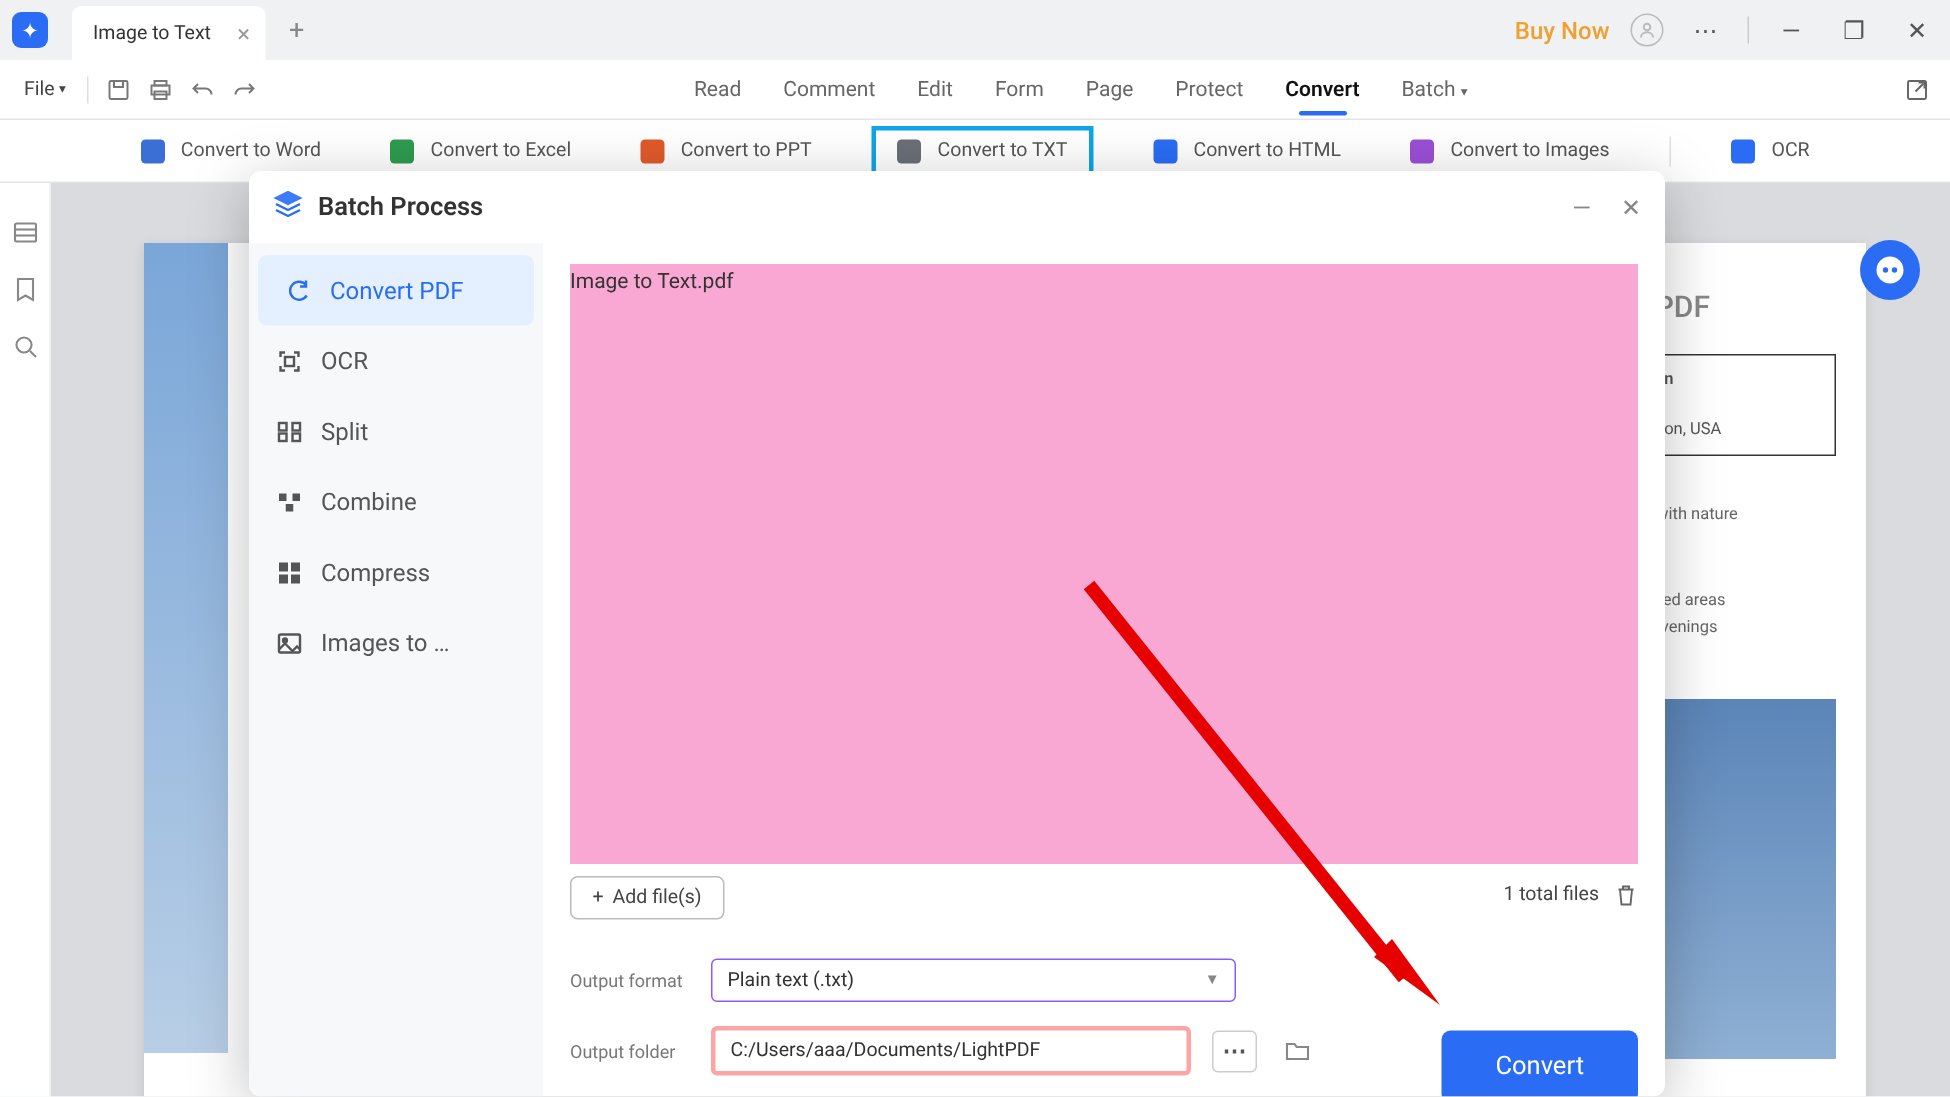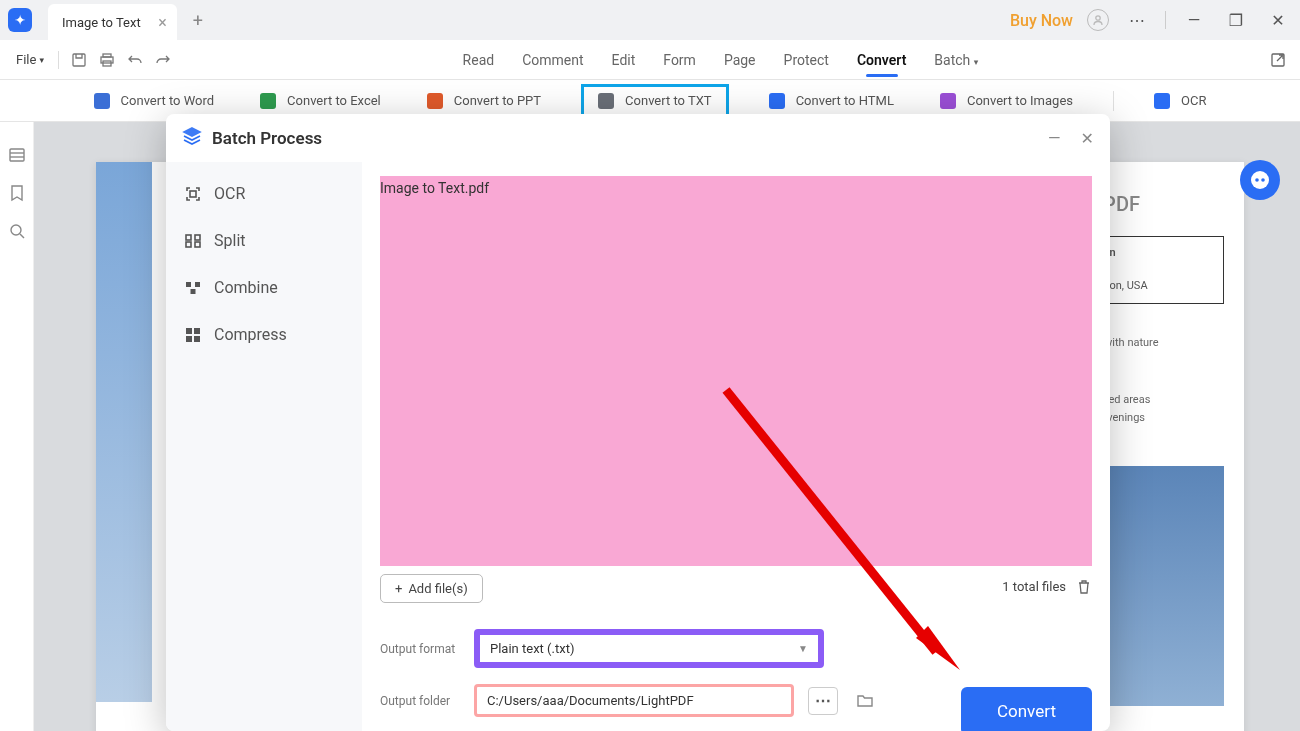--- a/index.html
+++ b/index.html
@@ -72,21 +72,21 @@
 .side-ico { width:18px; height:18px; }
 .dlg-main { flex:1; display:flex; flex-direction:column; padding:14px 18px; position:relative; }
 .file-list { flex:1; background:#f9a8d4; }
 .file-row { font-size:14px; color:#333; padding:4px 0; }
 .list-footer { display:flex; align-items:center; justify-content:space-between; margin-top:8px; }
 .add-btn { border:1px solid #bbb; border-radius:5px; padding:6px 14px; font-size:13px; color:#444; background:#fff; display:flex; align-items:center; gap:6px; cursor:pointer; }
 .total { font-size:13px; color:#444; display:flex; gap:10px; }
 .form-area { margin-top:26px; display:flex; flex-direction:column; gap:16px; }
 .form-row { display:flex; align-items:center; gap:14px; }
 .form-label { width:80px; font-size:12px; color:#777; }
-.select { flex:0 0 350px; border:6px solid #8b5cf6; border-radius:4px; padding:6px 10px; font-size:13px; color:#333; display:flex; align-items:center; justify-content:space-between; cursor:pointer; background:#fff; }
+.select { flex:0 0 350px; border:1px solid #8b5cf6; border-radius:4px; padding:6px 10px; font-size:13px; color:#333; display:flex; align-items:center; justify-content:space-between; cursor:pointer; background:#fff; }
 .select-caret { color:#888; font-size:10px; }
 .path-input { flex:0 0 320px; border:3px solid #fca5a5; border-radius:4px; padding:6px 10px; font-size:13px; color:#333; background:#fff; }
 .ellipsis-btn { border:1px solid #ccc; border-radius:4px; width:30px; height:28px; display:flex; align-items:center; justify-content:center; cursor:pointer; font-weight:bold; color:#555; }
 .folder-btn { width:26px; height:26px; display:flex; align-items:center; justify-content:center; color:#888; cursor:pointer; }
 .convert-btn { position:absolute; right:18px; bottom:-4px; background:#2a6df4; color:#fff; border:none; border-radius:6px; padding:14px 36px; font-size:17px; cursor:pointer; }
 
 
 .arrow { position:absolute; left:716px; top:380px; width:250px; height:300px; pointer-events:none; }
 </style>
 </head>
@@ -246,20 +246,26 @@
           </svg></span>
       <span>Batch Process</span>
     </div>
     <div class="dlg-ctrl">
       <span>—</span>
       <span>✕</span>
     </div>
   </div>
   <div class="dlg-body">
     <div class="dlg-side">
+      <div class="side-item active">
+          <span class="side-ico"><svg width="18" height="18" viewBox="0 0 18 18" fill="none" stroke="currentColor" stroke-width="1.6">
+              <path d="M14 5a6 6 0 10.5 7M14 2v4h-4"></path>
+            </svg></span>
+          <span>Convert PDF</span>
+        </div>
       <div class="side-item">
           <span class="side-ico"><svg width="18" height="18" viewBox="0 0 18 18" fill="none" stroke="currentColor" stroke-width="1.6">
               <path d="M3 6V3h3M15 6V3h-3M3 12v3h3M15 12v3h-3"></path>
               <rect x="6" y="6" width="6" height="6"></rect>
             </svg></span>
           <span>OCR</span>
         </div>
       <div class="side-item">
           <span class="side-ico"><svg width="18" height="18" viewBox="0 0 18 18" fill="none" stroke="currentColor" stroke-width="1.6">
               <rect x="2" y="3" width="5" height="5"></rect>
@@ -278,20 +284,28 @@
           <span>Combine</span>
         </div>
       <div class="side-item">
           <span class="side-ico"><svg width="18" height="18" viewBox="0 0 18 18" fill="currentColor">
               <rect x="2" y="2" width="6" height="6"></rect>
               <rect x="10" y="2" width="6" height="6"></rect>
               <rect x="2" y="10" width="6" height="6"></rect>
               <rect x="10" y="10" width="6" height="6"></rect>
             </svg></span>
           <span>Compress</span>
+        </div>
+      <div class="side-item">
+          <span class="side-ico"><svg width="18" height="18" viewBox="0 0 18 18" fill="none" stroke="currentColor" stroke-width="1.6">
+              <rect x="2" y="3" width="14" height="12" rx="1"></rect>
+              <circle cx="6" cy="7" r="1.3" fill="currentColor"></circle>
+              <path d="M2 13l4-4 5 5 3-3 2 2"></path>
+            </svg></span>
+          <span>Images to …</span>
         </div>
     </div>
     <div class="dlg-main">
       <div class="file-list">
         <div class="file-row">Image to Text.pdf</div>
       </div>
       <div class="list-footer">
         <button class="add-btn">
             <span>+</span>
             <span>Add file(s)</span>

